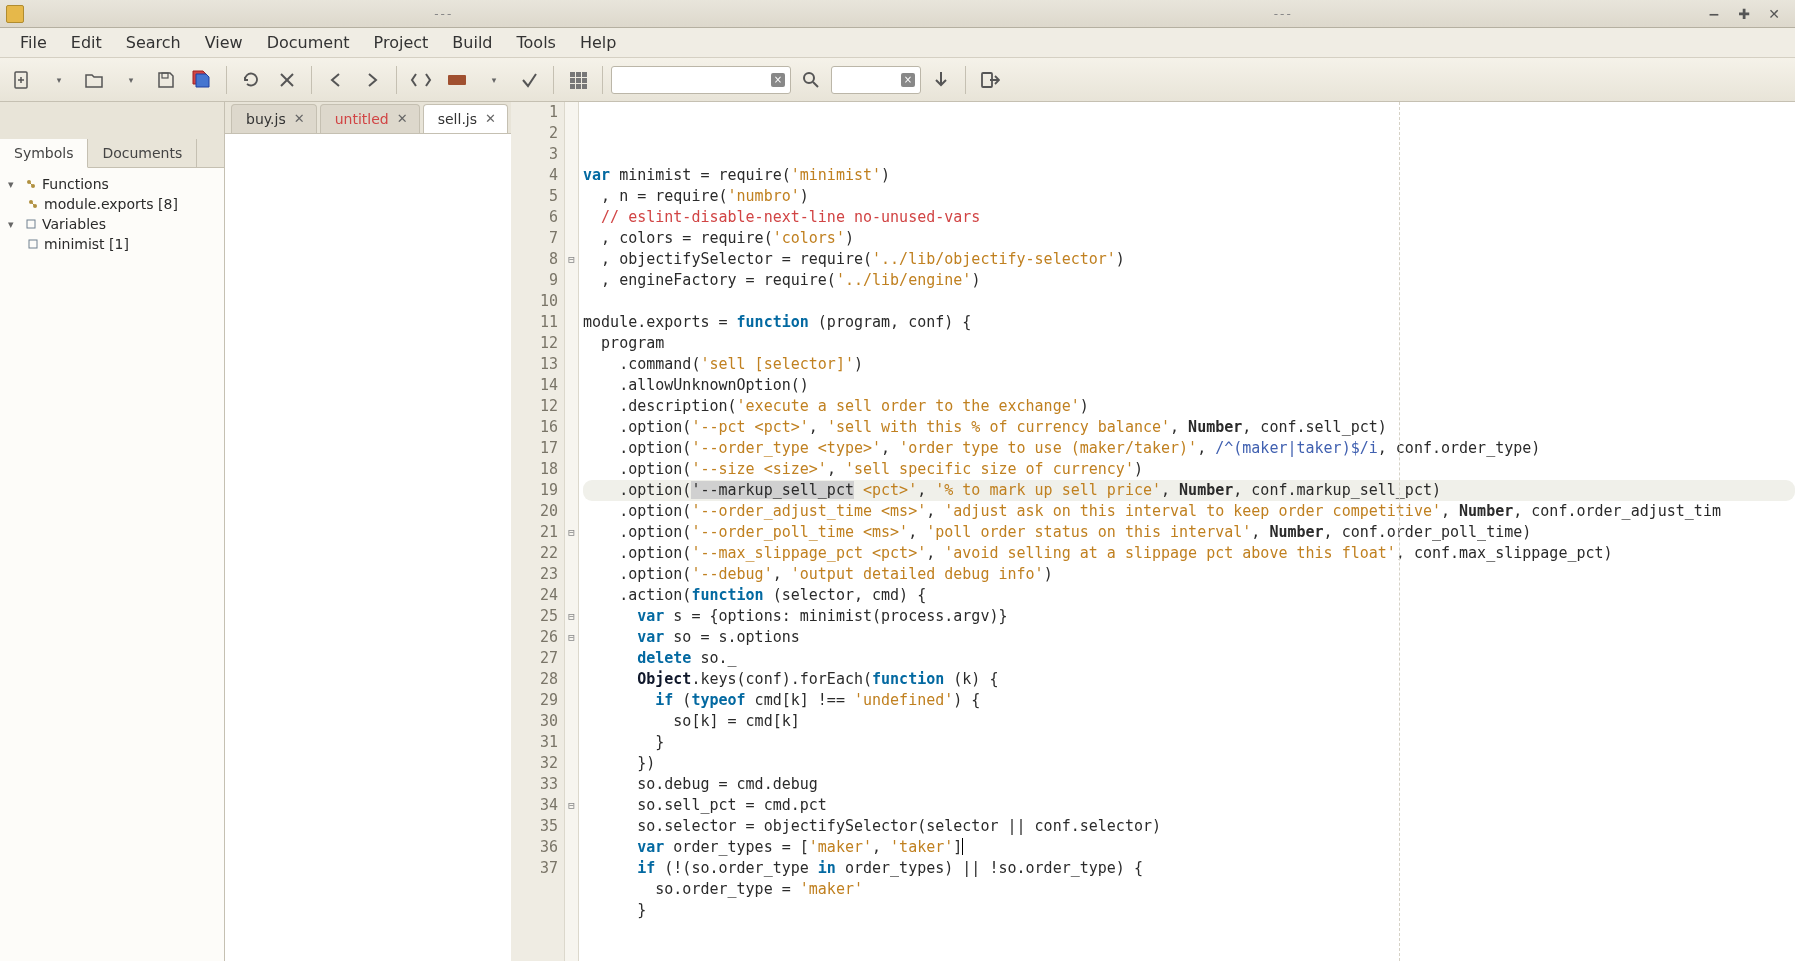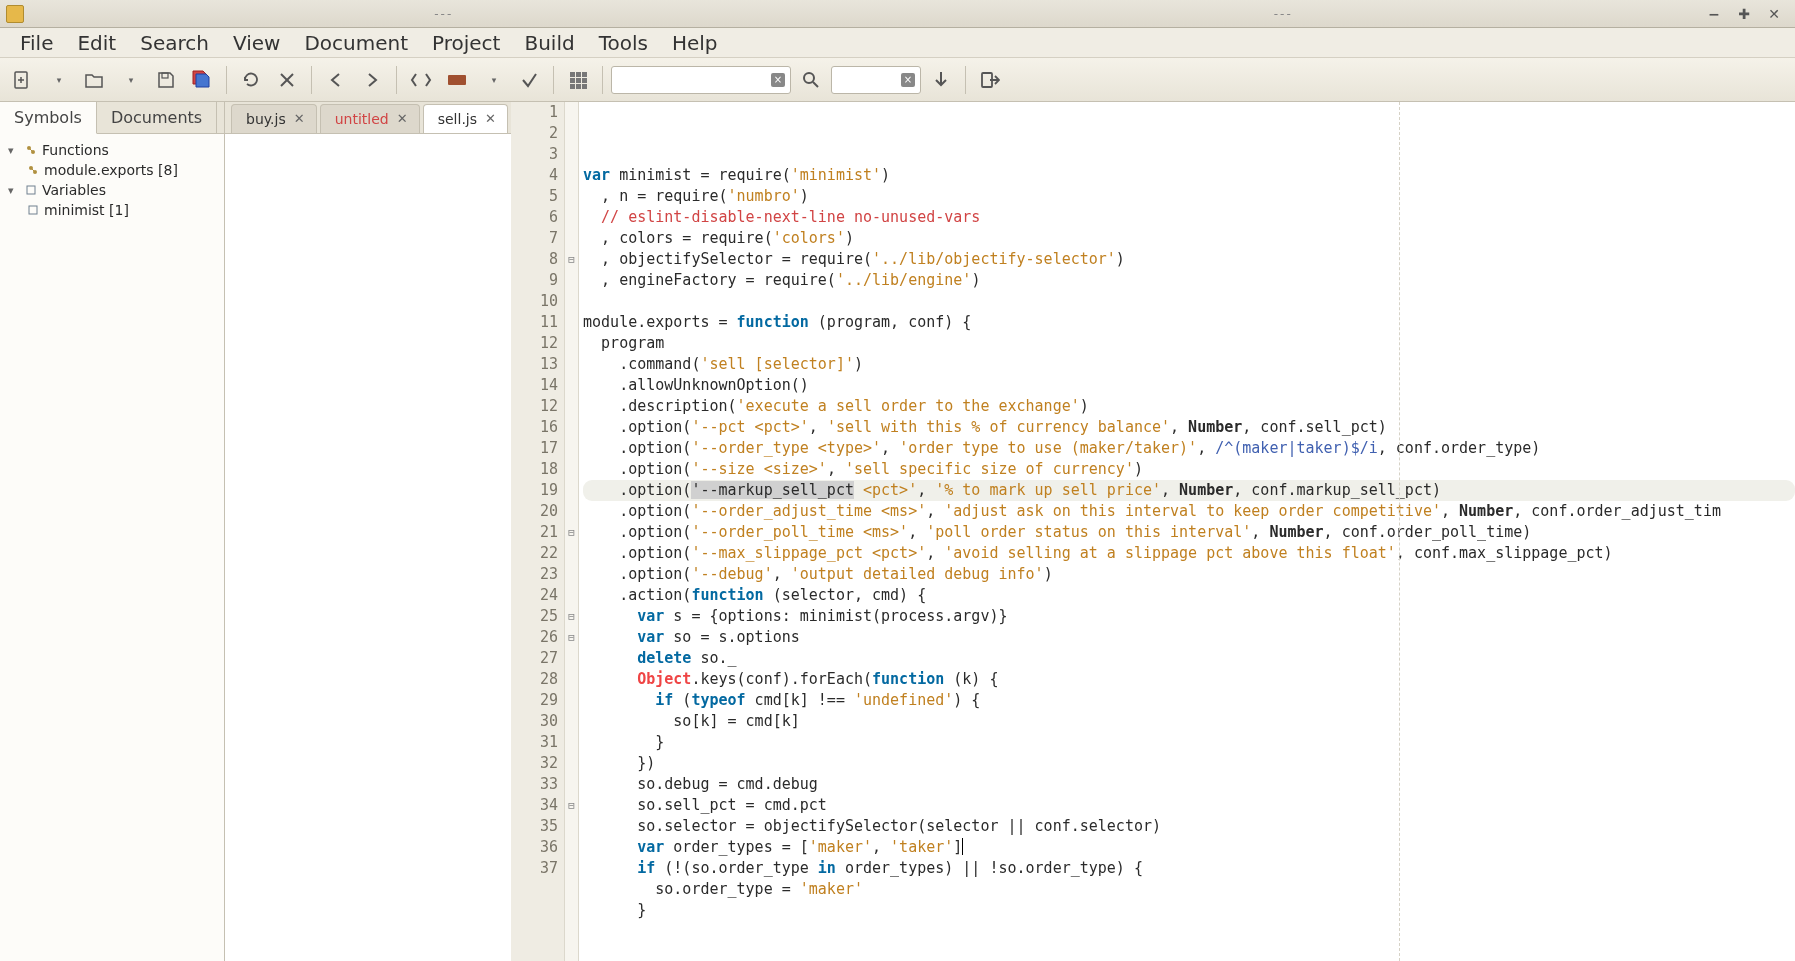--- a/index.html
+++ b/index.html
@@ -47,21 +47,21 @@
 .menubar {
   height: 30px;
   background: #f0ede4;
   display: flex;
   align-items: center;
   padding: 0 8px;
   border-bottom: 1px solid #d5d0c3;
 }
 .menubar .menu-item {
   padding: 12px 12px;
-  font-size: 20px;
+  font-size: 16px;
   color: #333;
 }
 
 
 .toolbar {
   height: 44px;
   background: linear-gradient(#f5f2e9, #e8e4d8);
   border-bottom: 1px solid #c5c0b2;
   display: flex;
   align-items: center;
@@ -117,24 +117,25 @@
   display: flex;
   flex-direction: column;
 }
 .sidebar-tabs {
   display: flex;
   background: #e8e4d8;
   border-bottom: 1px solid #c5c0b2;
 }
 .sidebar-tab {
   padding: 6px 14px;
-  font-size: 16px;
+  font-size: 14px;
   border-right: 1px solid #c5c0b2;
   background: #e8e4d8;
   color: #444;
+  margin-top: 37px;
 }
 .sidebar-tab.active {
   background: #fdfcf9;
   border-bottom: 1px solid #fdfcf9;
   margin-bottom: -1px;
 }
 .sidebar-tree {
   padding: 6px 4px;
   font-size: 14px;
 }
@@ -236,21 +237,21 @@
   width: 1px; 
   border-left: 1px dashed #d6d2c6;
 }
 
 
 .kw { color: #0369a1; font-weight: bold; }
 .str { color: #c08020; }
 .cmt { color: #d14444; }
 .type { color: #2a2a2a; font-weight: bold; }
 .regex { color: #4060b0; }
-.obj { color: #ef4444; font-weight: bold; }
+.obj { color: #0f172a; font-weight: bold; }
 .sel { background: #d0d0d0; }
 .cursor-caret {
   display: inline-block;
   width: 1px; height: 17px;
   background: #000;
   vertical-align: middle;
   position: relative; top: -1px;
 }
 
 

